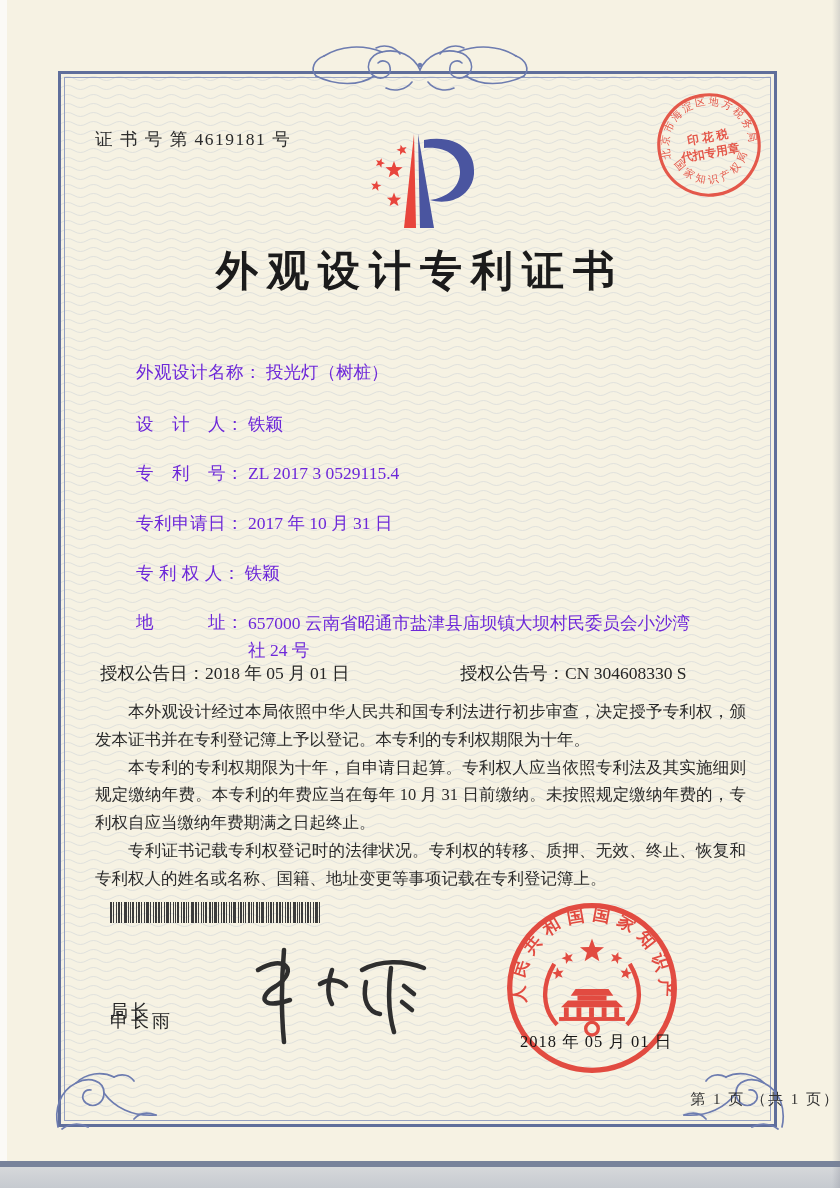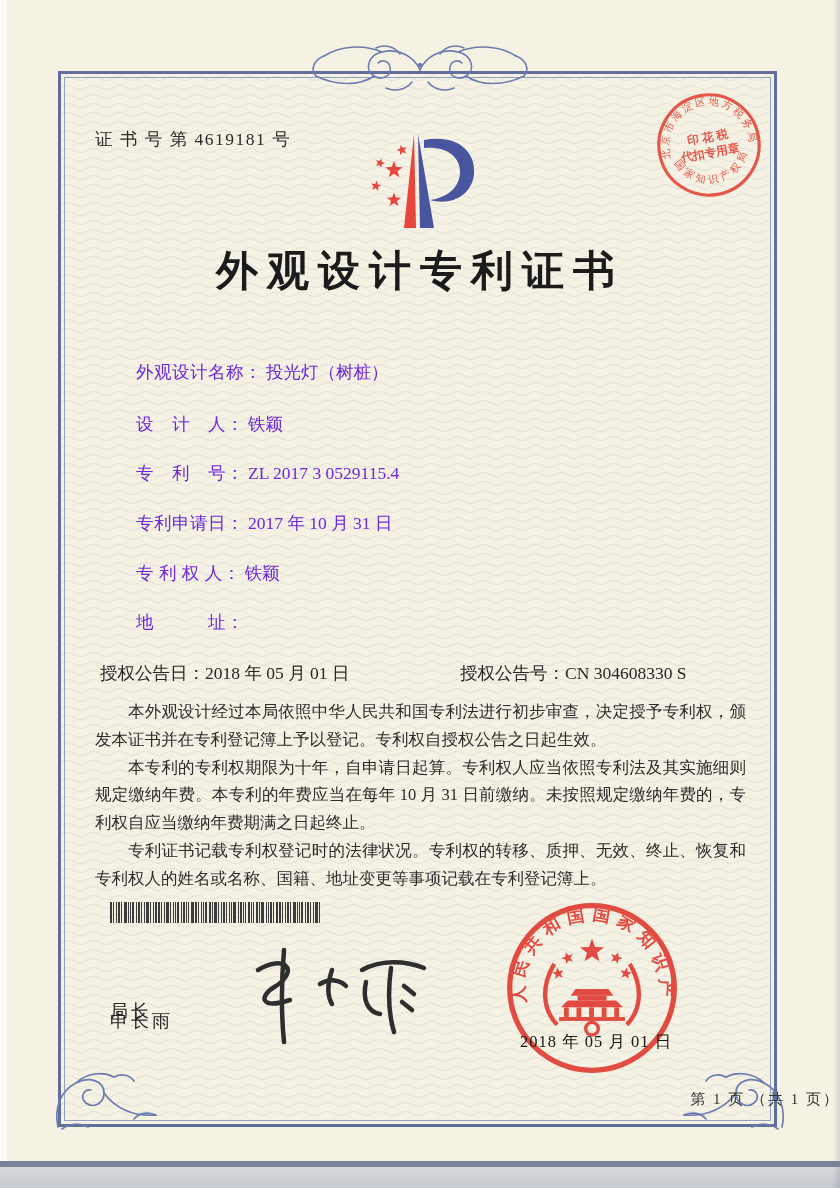--- a/index.html
+++ b/index.html
@@ -139,31 +139,32 @@
   <span class="flabel">专　利　号：</span><span class="fvalue">ZL 2017 3 0529115.4</span>
 </div>
 <div class="field-row" style="top:511px">
   <span class="flabel">专利申请日：</span><span class="fvalue">2017 年 10 月 31 日</span>
 </div>
 <div class="field-row" style="top:561px">
   <span class="flabel">专 利 权 人：</span><span class="fvalue">铁颖</span>
 </div>
 <div class="field-row field-row-addr" style="top:610px">
   <span class="flabel">地　　　址：</span>
+    <span class="fvalue">657000 云南省昭通市盐津县庙坝镇大坝村民委员会小沙湾社 24 号</span>
 </div>
 
 <div class="grant-left">
   <span>授权公告日：</span><span>2018 年 05 月 01 日</span>
 </div>
 <div class="grant-right">
   <span>授权公告号：</span><span>CN 304608330 S</span>
 </div>
 
 <div class="paragraphs">
-  <p>本外观设计经过本局依照中华人民共和国专利法进行初步审查，决定授予专利权，颁发本证书并在专利登记簿上予以登记。专利权自授权公告之日起生效。</p>
+  <p>本外观设计经过本局依照中华人民共和国专利法进行初步审查，决定授予专利权，颁发本证书并在专利登记簿上予以登记。本专利的专利权期限为十年。</p>
   <p>本专利的专利权期限为十年，自申请日起算。专利权人应当依照专利法及其实施细则规定缴纳年费。本专利的年费应当在每年 10 月 31 日前缴纳。未按照规定缴纳年费的，专利权自应当缴纳年费期满之日起终止。</p>
   <p>专利证书记载专利权登记时的法律状况。专利权的转移、质押、无效、终止、恢复和专利权人的姓名或名称、国籍、地址变更等事项记载在专利登记簿上。</p>
 </div>
 
 <div class="barcode" id="barcode">
     <div class="bar" style="width: 2px; margin-right: 1px;"></div>
     <div class="bar" style="width: 1px; margin-right: 2px;"></div>
     <div class="bar" style="width: 1px; margin-right: 1px;"></div>
     <div class="bar" style="width: 2px; margin-right: 1px;"></div>
     <div class="bar" style="width: 1px; margin-right: 2px;"></div>

